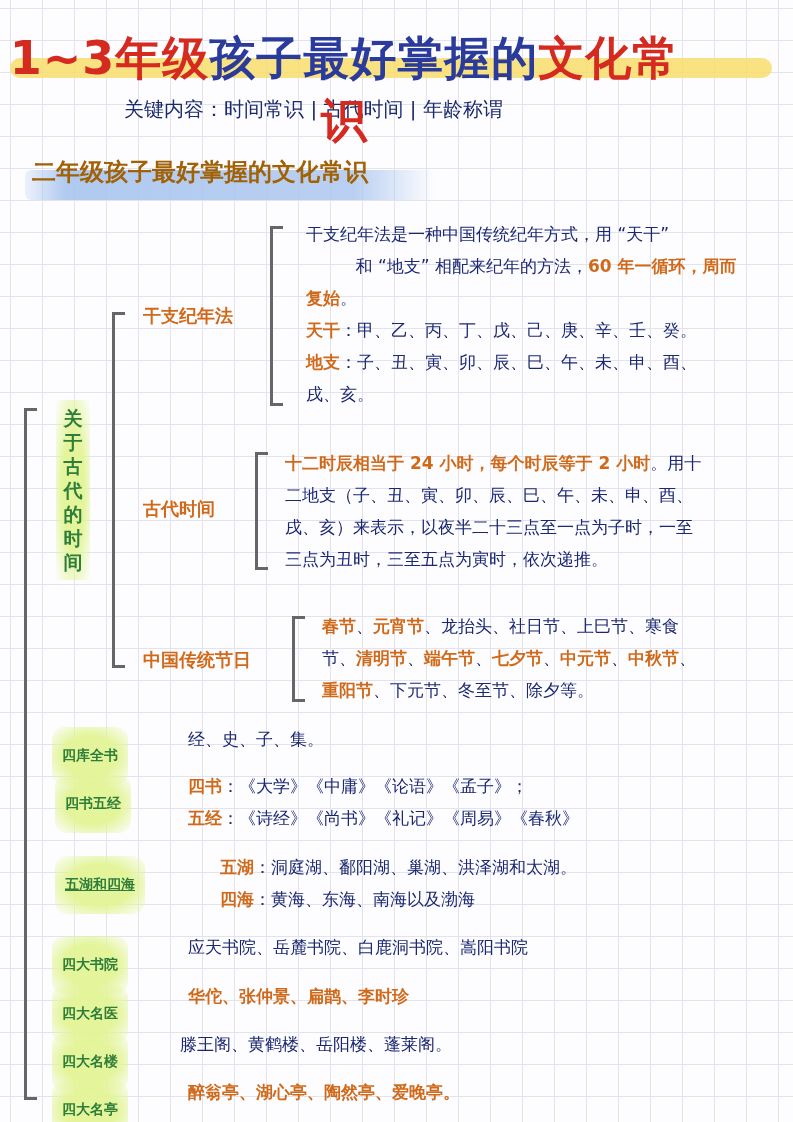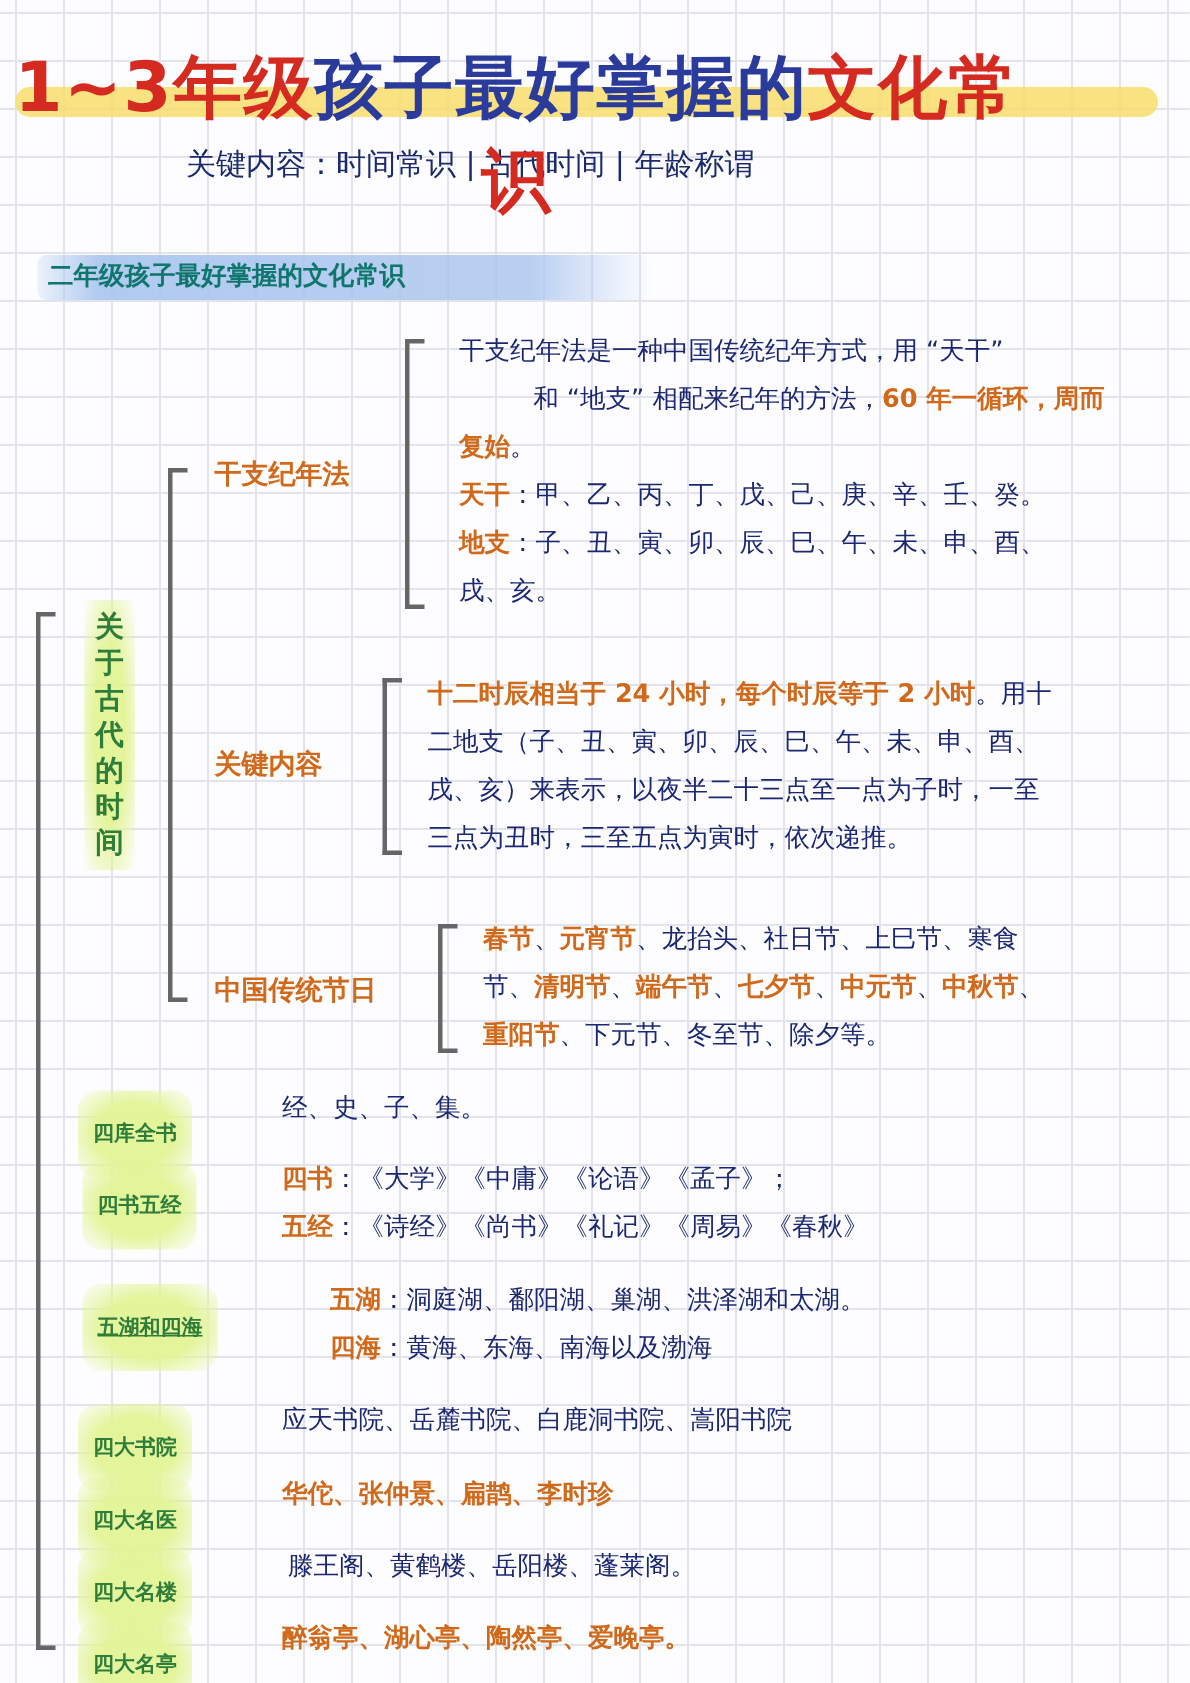--- a/index.html
+++ b/index.html
@@ -11,21 +11,21 @@
     background-size:32px 32px;
     background-position:10px 8px;
     font-family:"DejaVu Sans","Liberation Sans",sans-serif;
     color:#1d2a6e;}
   .abs{position:absolute;}
   .title{left:0;top:28px;width:689px;text-align:center;font-size:46px;font-weight:bold;letter-spacing:1px;z-index:2;}
   .title-hl{left:10px;top:58px;width:762px;height:20px;background:#f8dd6b;border-radius:10px;z-index:1;opacity:.85;}
   .red{color:#d52a1f;} .blue{color:#2a3b9c;}
   .subtitle{left:0;top:96px;width:627px;text-align:center;font-size:20px;color:#1b2a6b;}
   .sec-hl{left:25px;top:170px;width:410px;height:30px;background:linear-gradient(90deg,rgba(168,196,238,.2),rgba(168,196,238,.9) 10%,rgba(168,196,238,.8) 80%,rgba(168,196,238,0));border-radius:6px;}
-  .sec-title{left:32px;top:172px;font-size:17px;font-weight:bold;color:#0f766e;}
+  .sec-title{left:32px;top:156px;font-size:24px;font-weight:bold;color:#a16207;}
   .bracket{border:3px solid #666;border-right:none;width:10px;}
   .txt{font-size:17px;line-height:32px;color:#1b2770;}
   .org{color:#d06a1a;font-weight:bold;}
   .lbl{font-size:18px;font-weight:bold;color:#d06a1a;}
   .green-lbl{font-size:14px;font-weight:bold;color:#2e7d3a;padding:20px 10px;border-radius:12px;
     background:radial-gradient(ellipse at center, rgba(226,244,150,.95) 50%, rgba(226,244,150,0) 100%);}
   .vert{left:56px;top:400px;width:34px;text-align:center;font-size:19px;font-weight:bold;color:#2e7d3a;line-height:24px;
     background:radial-gradient(ellipse at center, rgba(226,244,150,.95) 45%, rgba(226,244,150,0) 100%);padding:6px 0;}
 </style>
 </head>
@@ -58,21 +58,21 @@
 <div class="abs bracket" style="left:270px;top:226px;height:174px;"></div>
 <div class="abs txt" style="left:306px;top:218px;width:480px;">
     <div style="white-space: nowrap;"><span>干支纪年法是一种中国传统纪年方式，用 “天干”</span></div>
     <div style="white-space: nowrap; text-align: center;"><span>和 “地支” 相配来纪年的方法，</span><span class="org">60 年一循环，周而</span></div>
     <div style="white-space: nowrap;"><span class="org">复始</span><span>。</span></div>
     <div style="white-space: nowrap;"><span class="org">天干</span><span>：甲、乙、丙、丁、戊、己、庚、辛、壬、癸。</span></div>
     <div style="white-space: nowrap;"><span class="org">地支</span><span>：子、丑、寅、卯、辰、巳、午、未、申、酉、</span></div>
     <div style="white-space: nowrap;"><span>戌、亥。</span></div>
   </div>
 
-<div class="abs lbl" style="left:143px;top:497px;">关键内容</div>
+<div class="abs lbl" style="left:143px;top:497px;">古代时间</div>
 <div class="abs bracket" style="left:255px;top:452px;height:112px;"></div>
 <div class="abs txt" style="left:285px;top:447px;width:500px;">
     <div style="white-space: nowrap;"><span class="org">十二时辰相当于 24 小时，每个时辰等于 2 小时</span><span>。用十</span></div>
     <div style="white-space: nowrap;"><span>二地支（子、丑、寅、卯、辰、巳、午、未、申、酉、</span></div>
     <div style="white-space: nowrap;"><span>戌、亥）来表示，以夜半二十三点至一点为子时，一至</span></div>
     <div style="white-space: nowrap;"><span>三点为丑时，三至五点为寅时，依次递推。</span></div>
   </div>
 
 <div class="abs lbl" style="left:143px;top:648px;">中国传统节日</div>
 <div class="abs bracket" style="left:292px;top:616px;height:80px;"></div>
@@ -103,20 +103,20 @@
 <div class="abs txt" style="left:188px;top:931px;">
     <div style="white-space: nowrap;"><span>应天书院、岳麓书院、白鹿洞书院、嵩阳书院</span></div>
   </div>
 
 <div class="abs green-lbl" style="left:52px;top:985px;">四大名医</div>
 <div class="abs txt" style="left:188px;top:980px;">
     <div style="white-space: nowrap;"><span class="org">华佗、张仲景、扁鹊、李时珍</span></div>
   </div>
 
 <div class="abs green-lbl" style="left:52px;top:1033px;">四大名楼</div>
-<div class="abs txt" style="left:192px;top:1028px;">
+<div class="abs txt" style="left:180px;top:1028px;">
     <div style="white-space: nowrap;"><span>滕王阁、黄鹤楼、岳阳楼、蓬莱阁。</span></div>
   </div>
 
 <div class="abs green-lbl" style="left:52px;top:1081px;">四大名亭</div>
 <div class="abs txt" style="left:188px;top:1076px;">
     <div style="white-space: nowrap;"><span class="org">醉翁亭、湖心亭、陶然亭、爱晚亭。</span></div>
   </div>
 
 </body></html>

